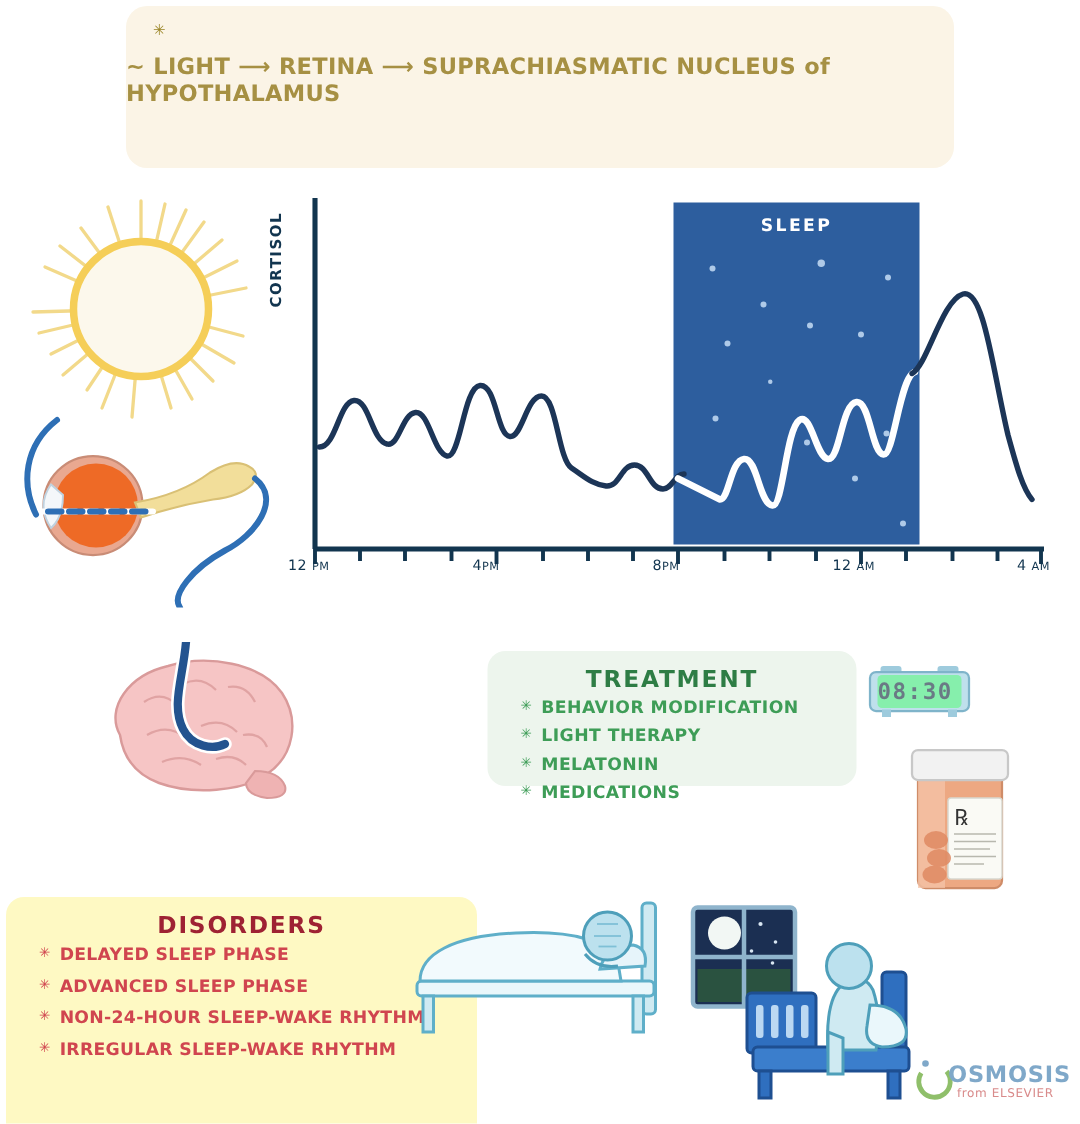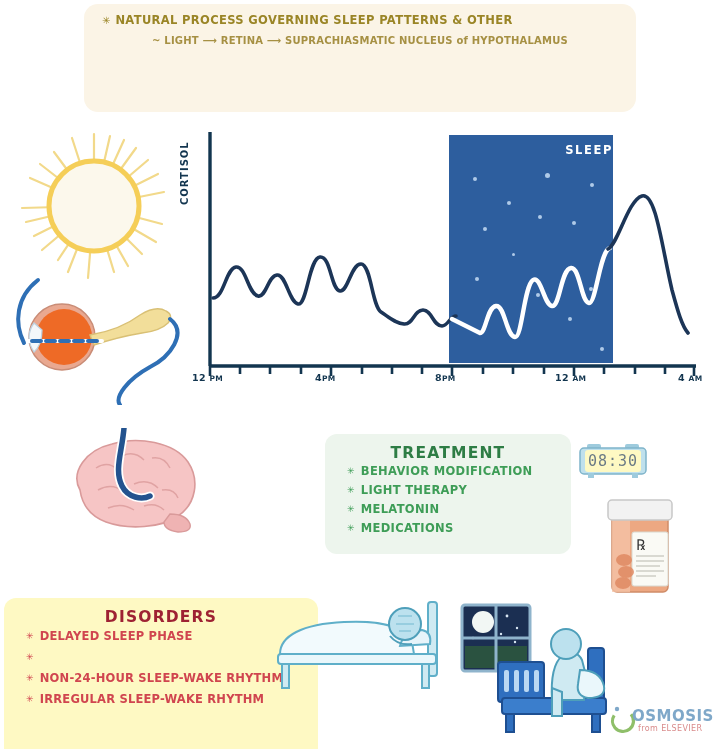--- a/index.html
+++ b/index.html
@@ -30,51 +30,51 @@
   .bg-line{
     color:#9A8526;
     font-size:11.5px;
     font-weight:bold;
     letter-spacing:0.35px;
     line-height:15px;
   }
   #bg-bullet-wrap{margin:9px 0 0 18px;display:flex;}
   #bg-bullet{color:#9A8526;font-size:10px;margin-right:5px;line-height:15px;}
   #bg-sub{
-    text-align:center;color:#A69043;font-size:10px;
+    text-align:left;color:#A69043;font-size:15px;
     letter-spacing:0.2px;margin-top:7px;font-weight:bold;
   }
 
   
   #chart-region{left:180px;top:130px;width:520px;height:270px;}
   #sleep-band{
     left:269px;top:5px;width:164px;height:228px;
     background:#2D5E9E;
   }
   #sleep-label{
-    width:100%;text-align:right;color:#ffffff;
+    width:100%;text-align:center;color:#ffffff;
     font-size:11.5px;font-weight:bold;letter-spacing:1.6px;
     margin-top:8px;
   }
   .star{position:absolute;background:#AFCAE8;border-radius:50%;}
   #y-axis-label{
     left:-1px;top:75px;
     color:#12354F;font-size:10px;font-weight:bold;letter-spacing:1px;
     transform:rotate(-90deg);transform-origin:left top;
     white-space:nowrap;
   }
   .tick-label{
-    position:absolute;color:#12354F;font-size:9.5px;font-weight:bold;
+    position:absolute;color:#12354F;font-size:9.5px;font-weight:normal;
     letter-spacing:0.3px;white-space:nowrap;
   }
   .tick-label .sm{font-size:7.5px;}
 
   
   #treatment-panel{
-    left:325px;top:434px;width:246px;height:120px;
+    left:325px;top:434px;width:246px;height:90px;
     background:#EDF5ED;border-radius:12px;
   }
   #treatment-title{
     text-align:center;color:#2E7D45;font-size:15.5px;font-weight:bold;
     letter-spacing:1.2px;margin-top:10px;
   }
   .treat-item{
     color:#3E9D57;font-size:11.5px;font-weight:bold;
     letter-spacing:0.3px;line-height:19px;margin-left:22px;
     display:flex;align-items:center;
@@ -94,45 +94,44 @@
     color:#D0454F;font-size:11.5px;font-weight:bold;
     letter-spacing:0.2px;line-height:21px;margin-left:22px;
     display:flex;align-items:center;
   }
   .dis-item .b{font-size:9px;margin-right:6px;}
 
   
   #digital-clock{left:578px;top:444px;width:70px;height:34px;}
   #clock-time{
     position:absolute;left:7px;top:6px;width:56px;height:22px;
-    background:#fef9c3;border-radius:3px;
+    background:#86efac;border-radius:3px;
     color:#6A7A85;font-family:"DejaVu Sans Mono", monospace;
-    font-size:15px;font-weight:normal;letter-spacing:1px;
-    text-align:center;line-height:22px;
+    font-size:15px;font-weight:bold;letter-spacing:1px;
+    line-height:22px;
   }
 
   
   #osmosis-logo{left:608px;top:705px;width:108px;height:40px;}
   #logo-name{
     position:absolute;left:24px;top:2px;
     color:#7FA8C9;font-size:15px;font-weight:bold;letter-spacing:0.5px;
   }
   #logo-sub{
     position:absolute;left:30px;top:19px;
     color:#D98B8B;font-size:8px;letter-spacing:0.4px;
   }
 </style>
 </head>
 <body>
 
 <div class="abs" id="background-panel">
   <div id="bg-bullet-wrap">
     <span id="bg-bullet">✳</span>
     <div>
-      <div class="bg-line">NATURAL PROCESS GOVERNING SLEEP PATTERNS &amp; OTHER</div>
     </div>
   </div>
   <div id="bg-sub">~ LIGHT ⟶ RETINA ⟶ SUPRACHIASMATIC NUCLEUS of HYPOTHALAMUS</div>
 </div>
 
 <svg class="abs" id="sun-illustration" style="left:14px;top:126px;" width="170" height="170">
   <g stroke="#F2D98A" stroke-width="2.2" stroke-linecap="round">
     <line x1="80" y1="80" x2="80" y2="8"></line>
       <line x1="80" y1="80" x2="110" y2="14"></line>
     <line x1="80" y1="80" x2="134" y2="34"></line>
@@ -330,20 +329,21 @@
 </svg>
 
 <div class="abs" id="disorders-panel">
   <div id="disorders-title">DISORDERS</div>
   <div class="dis-item">
     <span class="b">✳</span>
     <span>DELAYED SLEEP PHASE</span>
   </div>
   <div class="dis-item">
     <span class="b">✳</span>
+    <span>ADVANCED SLEEP PHASE</span>
   </div>
   <div class="dis-item">
     <span class="b">✳</span>
     <span>NON-24-HOUR SLEEP-WAKE RHYTHM</span>
   </div>
   <div class="dis-item">
     <span class="b">✳</span>
     <span>IRREGULAR SLEEP-WAKE RHYTHM</span>
   </div>
 </div>

